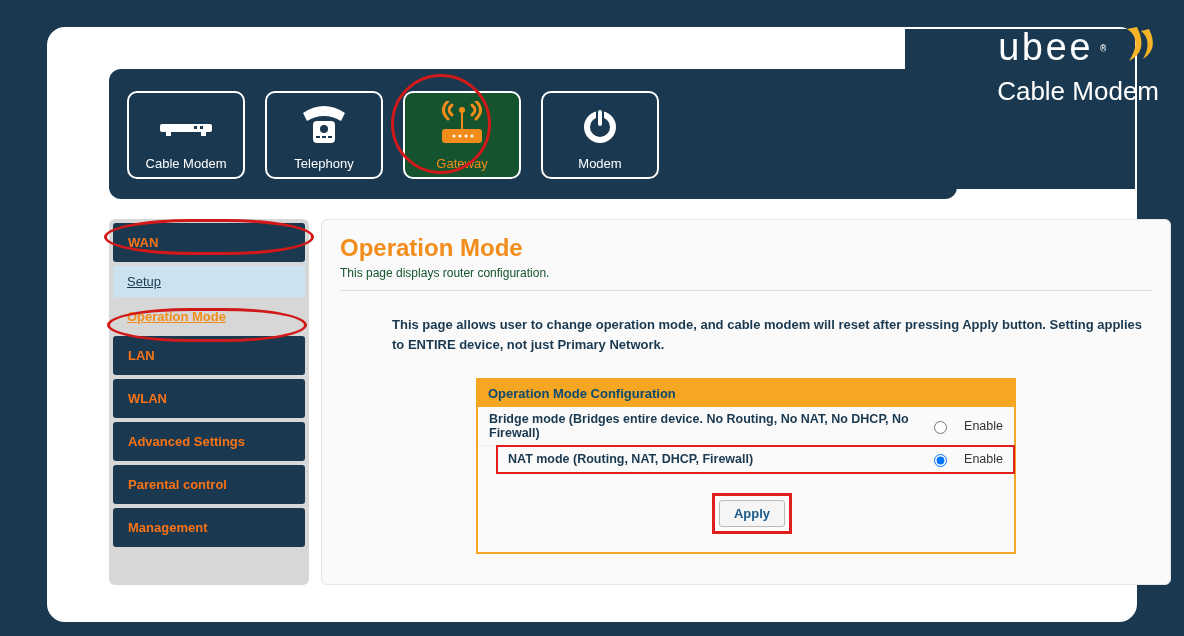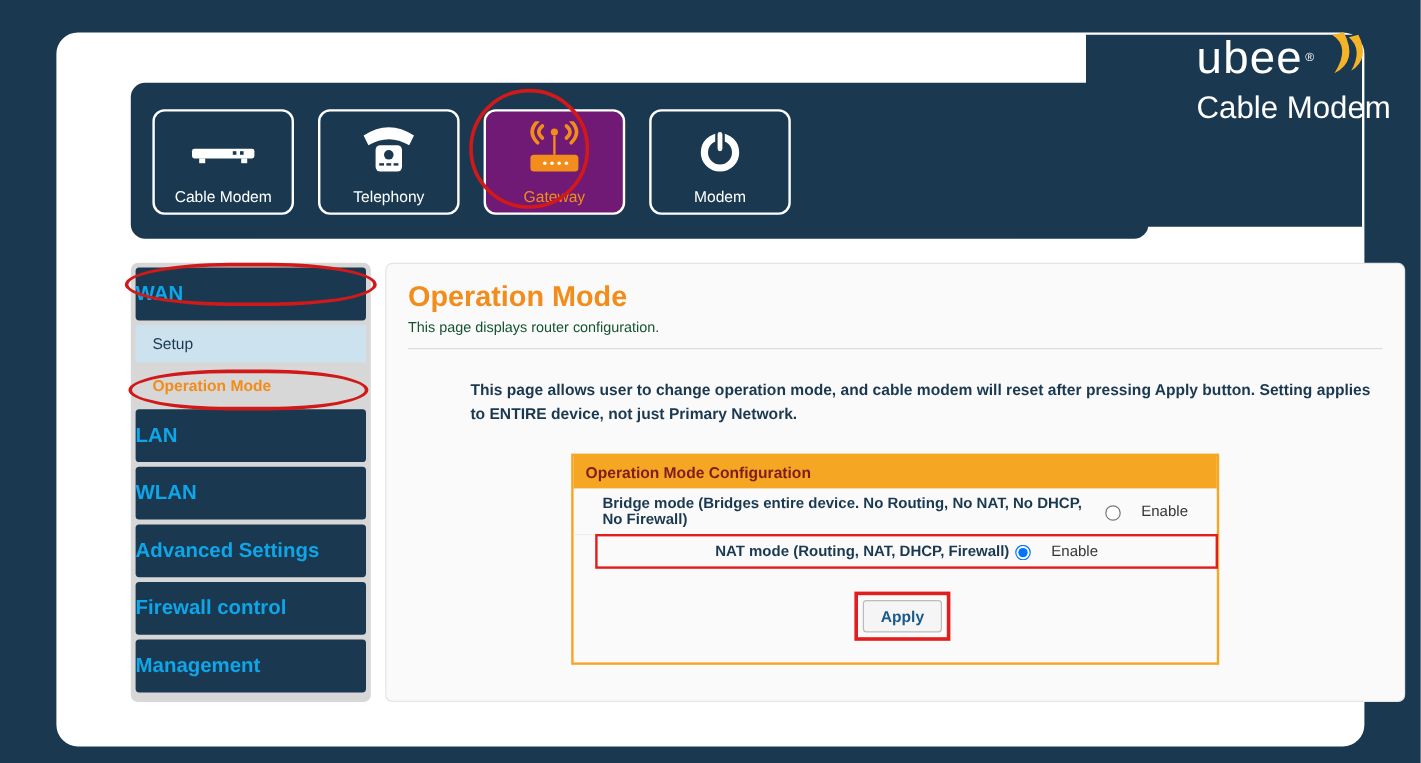--- a/index.html
+++ b/index.html
@@ -43,22 +43,23 @@
     text-align: right;
     z-index: 3;
   }
   .brand-logo {
     font-size: 38px;
     font-weight: 300;
     letter-spacing: 1px;
     line-height: 1;
     display: flex;
     align-items: center;
-    justify-content: flex-start;
+    justify-content: space-between;
     gap: 6px;
+    font-family: Liberation Mono, monospace;
   }
   .brand-logo .reg {
     font-size: 10px;
     vertical-align: super;
     margin-left: -4px;
   }
   .brand-sub {
     font-size: 26px;
     font-weight: 300;
     margin-top: 2px;
@@ -84,21 +85,21 @@
     display: flex;
     flex-direction: column;
     align-items: center;
     justify-content: flex-end;
     padding-bottom: 6px;
     font-size: 13px;
     cursor: pointer;
     position: relative;
   }
   .nav-tile.active {
-    background: #701a75;
+    background: #14532d;
     color: #f28c1a;
   }
   .nav-icon {
     flex: 1;
     display: flex;
     align-items: center;
     justify-content: center;
     width: 100%;
   }
   .page-body {
@@ -113,32 +114,33 @@
     width: 200px;
     background: #d7d7d7;
     border-radius: 6px;
     padding: 4px;
     display: flex;
     flex-direction: column;
     gap: 4px;
   }
   .side-cat {
     background: #1a3950;
-    color: #0ea5e9;
-    font-weight: bold;
-    font-size: 17px;
-    padding: 12px 0;
+    color: #f97316;
+    font-weight: bold;
+    font-size: 13px;
+    padding: 12px 15px;
     border-radius: 3px;
     cursor: pointer;
   }
   .side-sub {
     color: #1a3950;
     font-size: 13px;
     padding: 8px 14px;
     cursor: pointer;
+    text-decoration: underline;
   }
   .side-sub.setup { background: #cde2ef; }
   .side-sub.active {
     color: #f28c1a;
     font-weight: bold;
   }
   .content {
     flex: 1;
     background: #fafafa;
     border: 1px solid #e5e5e5;
@@ -168,30 +170,30 @@
     margin: 0 0 24px 52px;
     line-height: 1.5;
   }
   .config-box {
     margin: 0 auto;
     width: 540px;
     border: 2px solid #f5a623;
   }
   .config-head {
     background: #f5a623;
-    color: #7f1d1d;
+    color: #0c4a6e;
     font-weight: bold;
     font-size: 13px;
     padding: 6px 10px;
   }
   .config-row {
     display: flex;
     align-items: center;
-    justify-content: center;
-    padding: 5px 24px;
+    justify-content: space-between;
+    padding: 5px 11px;
     border-bottom: 1px solid #eee;
     color: #1a3950;
     font-weight: bold;
     font-size: 12.5px;
   }
   .config-row .right {
     display: flex;
     align-items: center;
     gap: 14px;
     color: #333;
@@ -303,21 +305,21 @@
     </div>
 
     <div class="page-body">
       <div class="sidebar">
         <div class="side-cat">WAN</div>
         <div class="side-sub setup">Setup</div>
         <div class="side-sub active">Operation Mode</div>
         <div class="side-cat">LAN</div>
         <div class="side-cat">WLAN</div>
         <div class="side-cat">Advanced Settings</div>
-        <div class="side-cat">Firewall control</div>
+        <div class="side-cat">Parental control</div>
         <div class="side-cat">Management</div>
       </div>
 
       <div class="content">
         <h1 class="page-title">Operation Mode</h1>
         <p class="page-desc">This page displays router configuration.</p>
         <hr>
         <p class="config-note">This page allows user to change operation mode, and cable modem will reset after pressing Apply button. Setting applies to ENTIRE device, not just Primary Network.</p>
 
         <div class="config-box">

